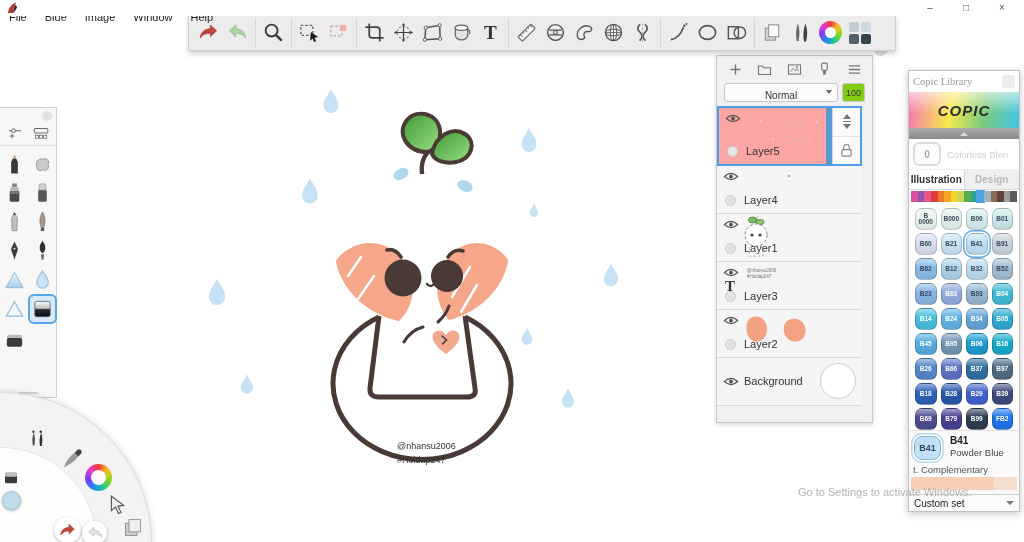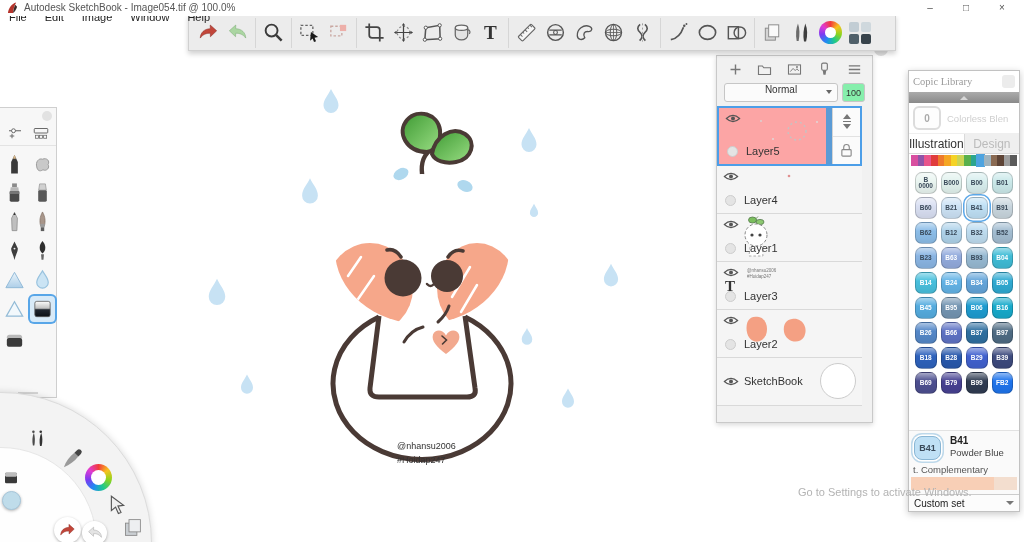--- a/index.html
+++ b/index.html
@@ -56,24 +56,24 @@
               box-shadow:0 1px 3px rgba(0,0,0,.3);display:flex;align-items:center;justify-content:center;}
 
   
   .layers-panel{position:absolute;left:716px;top:55px;width:157px;height:368px;background:#F1F1F1;
                 border:1px solid #C9C9C9;box-shadow:0 2px 5px rgba(0,0,0,.15);z-index:20;box-sizing:border-box;}
   .lp-icons{display:flex;align-items:center;height:27px;padding:0 7px;justify-content:space-between;}
   .lhicon{width:22px;height:20px;display:flex;align-items:center;justify-content:center;}
   .lhicon svg{width:17px;height:17px;}
   .blend-row{display:flex;align-items:center;padding:0 7px 5px 7px;gap:4px;}
   .blend-select{flex:1;height:17px;background:#FBFBFB;border:1px solid #C6C6C6;border-radius:3px;
-                font-size:10px;color:#333;display:flex;align-items:flex-start;justify-content:center;position:relative;}
+                font-size:10px;color:#333;display:flex;align-items:flex-end;justify-content:center;position:relative;}
   .blend-caret{position:absolute;right:5px;top:6px;width:0;height:0;border-left:3.5px solid transparent;
                border-right:3.5px solid transparent;border-top:4px solid #666;}
-  .opacity-box{width:21px;height:17px;background:#86efac;border:1px solid #C6C6C6;border-radius:3px;
+  .opacity-box{width:21px;height:17px;background:#84cc16;border:1px solid #C6C6C6;border-radius:3px;
                font-size:9px;color:#333;display:flex;align-items:center;justify-content:center;}
   #layer-list{position:absolute;top:50px;left:0;right:10px;bottom:0;}
   .lrow{position:relative;height:48px;background:#F5F5F5;border-bottom:1px solid #D9D9D9;box-sizing:border-box;}
   .lrow.sel{height:60px;background:#fca5a5;border:2px solid #4C9EE8;}
   .leye{position:absolute;left:6px;top:5px;width:16px;height:11px;}
   .leye svg{width:16px;height:11px;}
   .lradio{position:absolute;left:8px;bottom:7px;width:11px;height:11px;border-radius:50%;
           background:#E4E4E4;border:1px solid #CDCDCD;box-sizing:border-box;}
   .lname{position:absolute;left:27px;bottom:7px;font-size:11px;color:#333;}
   .lthumb{position:absolute;left:20px;top:1px;pointer-events:none;}
@@ -102,21 +102,21 @@
               background:linear-gradient(180deg,rgba(255,255,255,.6),rgba(255,255,255,0) 60%);}
   .copic-logo-text{position:relative;font-size:15px;font-weight:bold;font-style:italic;color:#2D2D2D;letter-spacing:1px;}
   .copic-bar{height:11px;background:linear-gradient(#ABABAB,#8A8A8A);display:flex;align-items:center;justify-content:center;}
   .bar-caret{width:0;height:0;border-left:4px solid transparent;border-right:4px solid transparent;
              border-bottom:4px solid #D8D8D8;}
   .blender-row{height:26px;display:flex;align-items:center;padding:2px 4px;gap:6px;border-bottom:1px solid #EFEFEF;}
   .blender-btn{width:24px;height:20px;border:2px solid #DCDCDC;border-radius:6px;background:#FDFDFD;
                font-size:10px;color:#AAA;font-weight:bold;display:flex;align-items:center;justify-content:center;}
   .blender-name{font-size:9.5px;color:#CFCFCF;white-space:nowrap;overflow:hidden;max-width:70px;}
   .copic-tabs{display:flex;height:19px;background:#EFEFEF;border-bottom:1px solid #DADADA;}
-  .ctab{flex:1;font-size:12px;display:flex;align-items:center;justify-content:center;color:#BBB;}
+  .ctab{flex:1;font-size:10px;display:flex;align-items:center;justify-content:center;color:#BBB;font-weight:bold;}
   .ctab.active{background:#FFF;color:#333;border-right:1px solid #DADADA;}
   #family-strip{display:flex;height:11px;padding:1px 2px;}
   .fam{flex:1;}
   .fam.famsel{outline:2px solid #4DA3E0;outline-offset:-1px;}
   #swatch-grid{display:grid;grid-template-columns:repeat(4,1fr);gap:3px 4px;padding:5px 6px;}
   .sw{height:20px;border-radius:7px;border:1px solid rgba(0,0,0,.18);font-size:6.5px;font-weight:bold;
       display:flex;align-items:center;justify-content:center;text-align:center;line-height:6.5px;
       background:linear-gradient(180deg,rgba(255,255,255,.5),rgba(255,255,255,0) 40%,rgba(0,0,0,.07)),var(--c);}
   .sw.swsel{box-shadow:0 0 0 1.5px #FFF,0 0 0 3px #5AA7E8;}
   .copic-footer{position:absolute;left:0;right:0;bottom:0;height:80px;background:#FAFAFA;border-top:1px solid #E2E2E2;}
@@ -141,31 +141,30 @@
   .wm2{font-size:11px;color:#B3B3B3;margin-top:6px;}
 </style>
 </head>
 <body>
 
 <div class="titlebar">
   <svg class="app-logo" viewBox="0 0 12 13">
     <path d="M1 12 C2 6 5 2 10 0.5 C8 4 7 8 6.5 12 Z" fill="#B5342B"></path>
     <path d="M6.5 12 C7 9 7.5 6 9 3 L11 5 C10 8 8.5 10.5 6.5 12 Z" fill="#3A2A28"></path>
   </svg>
-  <span class="title-text">Autodesk SketchBook - Image054.tif @ 100.0%</span>
   <div class="win-controls">
     <span class="winbtn">–</span>
     <span class="winbtn">□</span>
     <span class="winbtn">×</span>
   </div>
 </div>
 
 <div class="menubar">
   <span class="menu-item">File</span>
-  <span class="menu-item">Edit</span>
+  <span class="menu-item">Blue</span>
   <span class="menu-item">Image</span>
   <span class="menu-item">Window</span>
   <span class="menu-item">Help</span>
 </div>
 
 <svg id="artwork" width="560" height="420" viewBox="0 0 560 420">
   <defs>
     <clipPath id="headclip">
         <ellipse cx="242" cy="190" rx="87" ry="74"></ellipse>
       </clipPath>
@@ -673,30 +672,33 @@
         <span class="lradio"></span>
         <span class="lname">Layer2</span>
       </div>
       <div class="lrow bgrow">
         <span class="leye">
           <svg viewBox="0 0 18 11">
             <path d="M1.5 5.5 Q9 -1.5 16.5 5.5 Q9 12.5 1.5 5.5 Z" fill="none" stroke="#555" stroke-width="1.2"></path>
             <circle cx="9" cy="5.5" r="2.2" fill="#555"></circle>
           </svg>
         </span>
-        <span class="bgname">SketchBook</span>
+        <span class="bgname">Background</span>
         <span class="bgcircle"></span>
       </div>
     </div>
 </div>
 
 <div class="copic-panel">
   <div class="copic-header">
     <span class="copic-title">Copic Library</span>
     <span class="copic-close"></span>
+  </div>
+  <div class="copic-logo">
+    <span class="copic-logo-text">COPIC</span>
   </div>
   <div class="copic-bar">
       <span class="bar-caret"></span>
     </div>
   <div class="blender-row">
     <span class="blender-btn">0</span>
     <span class="blender-name">Colorless Blen</span>
   </div>
   <div class="copic-tabs">
     <span class="ctab active">Illustration</span>

